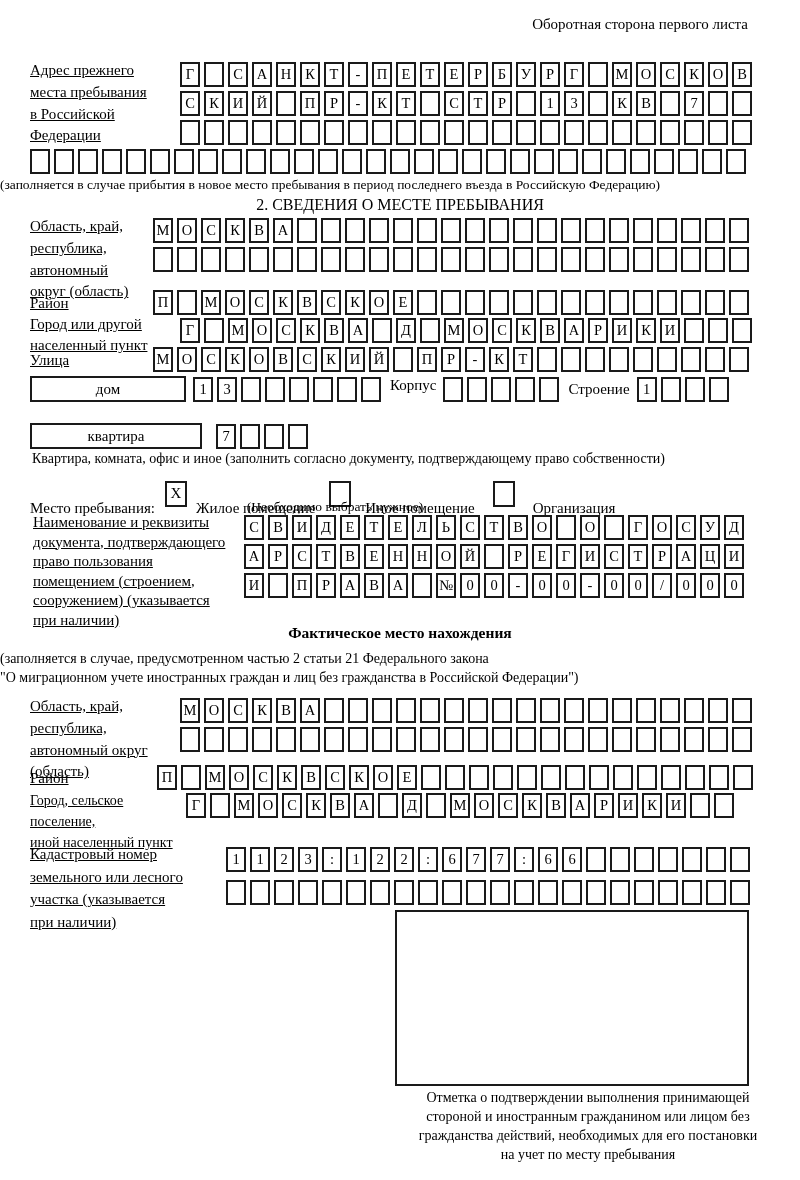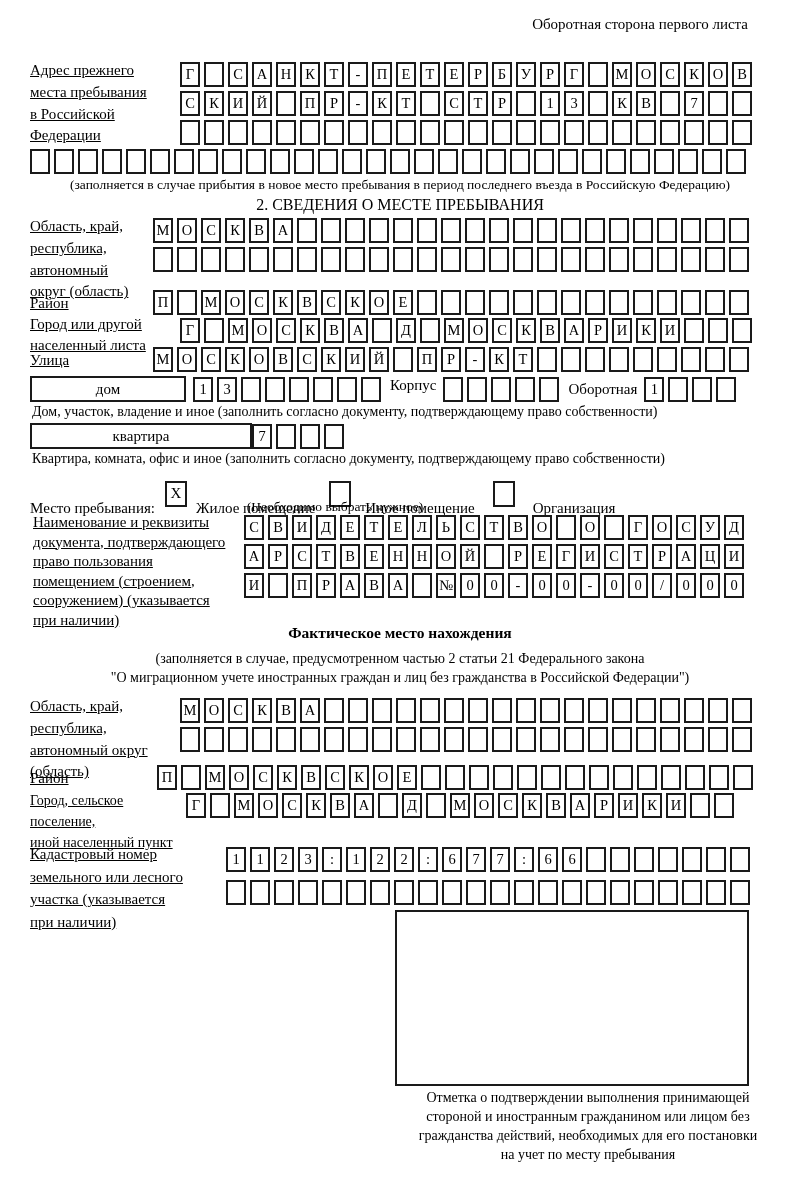--- a/index.html
+++ b/index.html
@@ -11,21 +11,21 @@
   .lbl{position:absolute;font-size:15px;line-height:1.45;text-decoration:underline;}
   .ml{white-space:pre-line;}
   .cells{position:absolute;display:flex;gap:4px;}
   .cells.inline{position:static;}
   .cell{
     flex:none;box-sizing:border-box;width:20px;height:25px;border:2px solid #1a1a1a;
     display:flex;align-items:center;justify-content:center;font-size:14.5px;background:#fff;
   }
   .note{position:absolute;font-size:14px;}
   .small{font-size:13.5px;}
-  .center{left:0;width:800px;text-align:center;}
+  .center{left:0;width:800px;text-align:left;}
   .sec-title{position:absolute;left:0;width:800px;text-align:center;font-weight:normal;font-size:16px;}
   .sub-title{position:absolute;left:0;width:800px;text-align:center;font-weight:bold;font-size:15.5px;}
   .hrow{position:absolute;display:flex;align-items:center;}
   .wide-box{box-sizing:border-box;border:2px solid #1a1a1a;height:26px;display:flex;
     align-items:center;justify-content:center;font-size:15px;background:#fff;flex:none;}
   .cb{box-sizing:border-box;width:22px;height:26px;border:2px solid #1a1a1a;display:flex;
     align-items:center;justify-content:center;font-size:15px;flex:none;background:#fff;}
   .bigbox{position:absolute;border:2px solid #1a1a1a;background:#fff;}
   .inline-lbl{font-size:15px;flex:none;margin-top:30px;}
 </style>
@@ -236,21 +236,21 @@
       <div class="cell"></div>
       <div class="cell"></div>
       <div class="cell"></div>
       <div class="cell"></div>
       <div class="cell"></div>
       <div class="cell"></div>
       <div class="cell"></div>
     </div>
 
   <div class="lbl ml" style="left:30px;top:314px;width:150px;line-height:1.4">Город или другой
-населенный листа</div>
+населенный пункт</div>
   <div class="cells" style="left:180px;top:318px">
       <div class="cell">Г</div>
       <div class="cell"></div>
       <div class="cell">М</div>
       <div class="cell">О</div>
       <div class="cell">С</div>
       <div class="cell">К</div>
       <div class="cell">В</div>
       <div class="cell">А</div>
       <div class="cell"></div>
@@ -313,32 +313,31 @@
         <div class="cell"></div>
       </div>
     <div class="inline-lbl" style="margin:0 7px 8px 9px">Корпус</div>
     <div class="cells inline">
         <div class="cell"></div>
         <div class="cell"></div>
         <div class="cell"></div>
         <div class="cell"></div>
         <div class="cell"></div>
       </div>
-    <div class="inline-lbl" style="margin:0 7px 0 9px">Оборотная</div>
+    <div class="inline-lbl" style="margin:0 7px 0 9px">Строение</div>
     <div class="cells inline">
         <div class="cell">1</div>
         <div class="cell"></div>
         <div class="cell"></div>
         <div class="cell"></div>
       </div>
   </div>
-  <div class="note" style="left:32px;top:404px">Дом, участок, владение и иное (заполнить согласно документу, подтверждающему право собственности)</div>
 
   <div class="hrow" style="left:30px;top:423px">
-    <div class="wide-box" style="width:222px;margin-right:0">квартира</div>
+    <div class="wide-box" style="width:172px;margin-right:14px">квартира</div>
     <div class="cells inline">
         <div class="cell">7</div>
         <div class="cell"></div>
         <div class="cell"></div>
         <div class="cell"></div>
       </div>
   </div>
   <div class="note" style="left:32px;top:451px">Квартира, комната, офис и иное (заполнить согласно документу, подтверждающему право собственности)</div>
 
   <div class="hrow" style="left:30px;top:470px">

